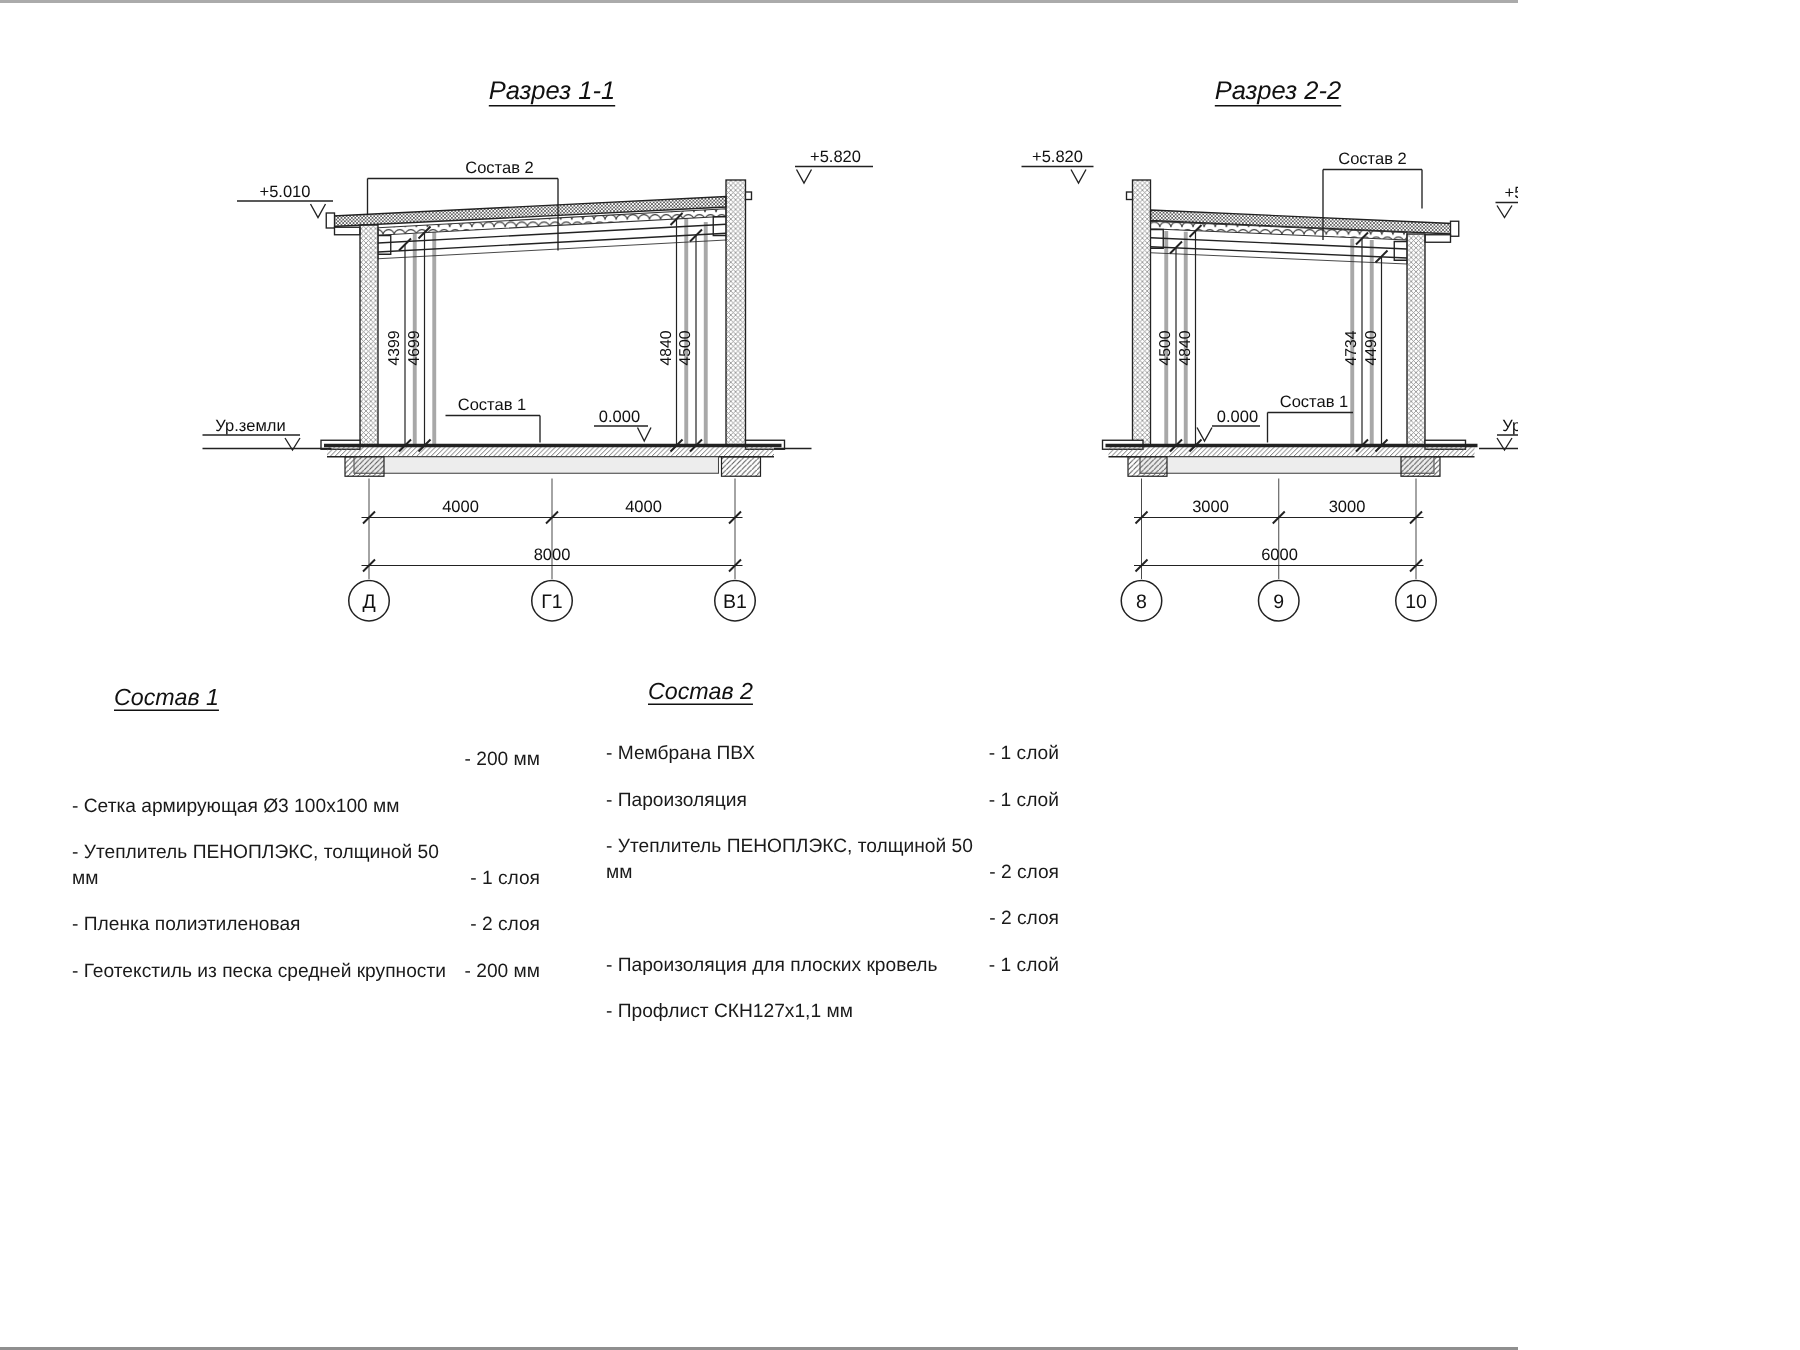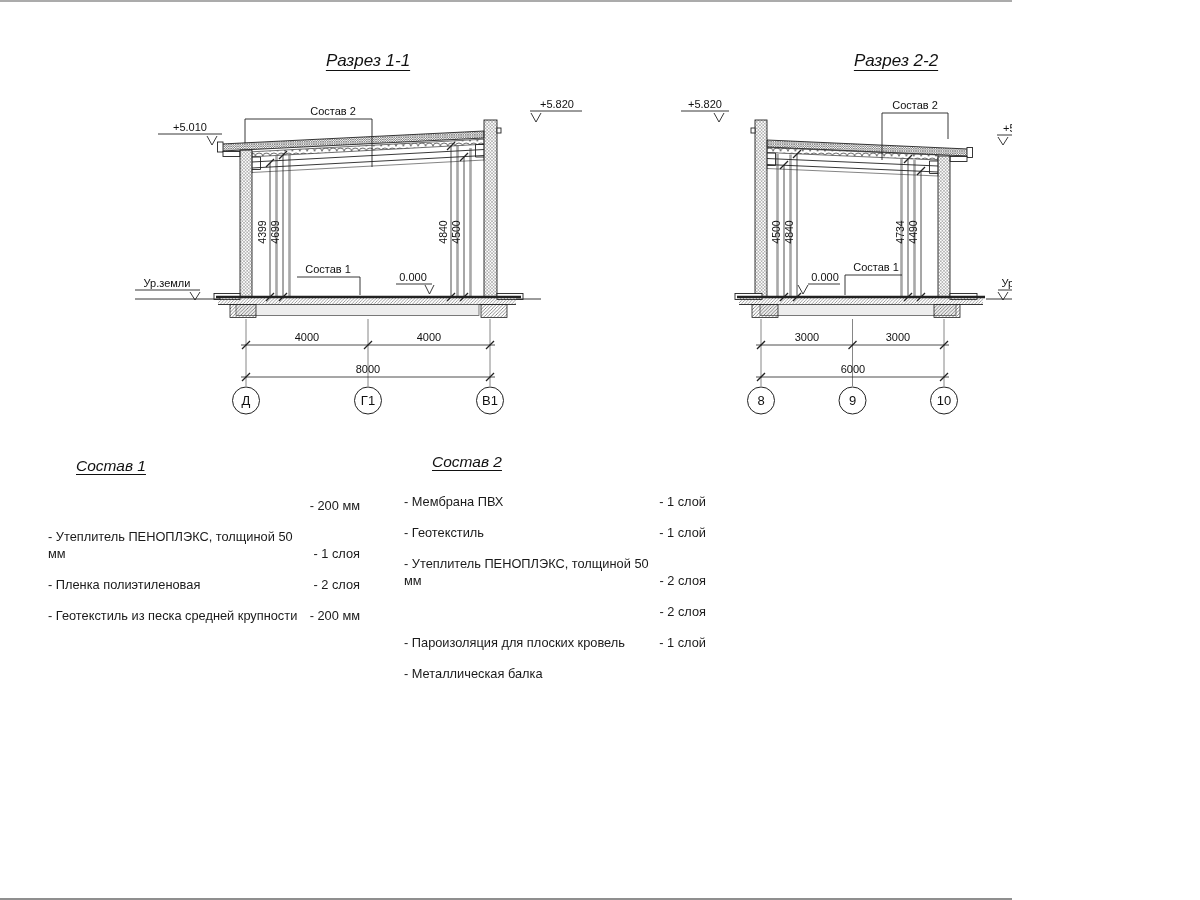--- a/index.html
+++ b/index.html
@@ -34,21 +34,21 @@
   .li{display:flex;margin-bottom:14px;font-size:12.8px;line-height:17px}
   .li-name{max-width:252px}
   .li-qty{margin-left:auto;align-self:flex-end;white-space:nowrap;padding-left:8px}
 </style>
 </head>
 <body>
 
 <div class="page">
 
   <div class="dwg-title" style="left:368px;top:49px">Разрез 1-1</div>
-  <div class="dwg-title" style="left:896px;top:49px">Разрез 2-2</div>
+  <div class="dwg-title" style="left:852px;top:49px">Разрез 2-2</div>
 
   <svg class="dwg" style="left:100px;top:80px" width="470" height="360" viewBox="0 0 470 360">
     <defs>
       <pattern id="wallHatch" patternUnits="userSpaceOnUse" width="3.2" height="3.2">
         <path d="M0,3.2 L3.2,0 M0,0 L3.2,3.2" stroke="#8d8d8d" stroke-width="0.55" fill="none"></path>
       </pattern>
       <pattern id="slabHatch" patternUnits="userSpaceOnUse" width="2.3" height="2.3">
         <path d="M0,2.3 L2.3,0 M0,0 L2.3,2.3" stroke="#5a5a5a" stroke-width="0.55" fill="none"></path>
       </pattern>
       <pattern id="floorHatch" patternUnits="userSpaceOnUse" width="3.2" height="3.2">
@@ -302,53 +302,57 @@
       <text class="axis-lab" x="304" y="323" text-anchor="middle">10</text>
     </g>
   </svg>
 
   <div class="legend" style="left:48px;top:455px;width:312px">
     <div class="legend-title">Состав 1</div>
     <div class="li">
       <div class="li-qty">- 200 мм</div>
     </div>
     <div class="li">
+      <div class="li-name">- Сетка армирующая Ø3 100х100 мм</div>
+      <div class="li-qty"></div>
+    </div>
+    <div class="li">
       <div class="li-name">-  Утеплитель ПЕНОПЛЭКС, толщиной 50 мм</div>
       <div class="li-qty">- 1 слоя</div>
     </div>
     <div class="li">
       <div class="li-name">- Пленка полиэтиленовая</div>
       <div class="li-qty">-  2 слоя</div>
     </div>
     <div class="li">
       <div class="li-name">- Геотекстиль из песка средней крупности</div>
       <div class="li-qty">- 200 мм</div>
     </div>
   </div>
 
   <div class="legend" style="left:404px;top:451px;width:302px">
     <div class="legend-title">Состав 2</div>
     <div class="li">
       <div class="li-name">- Мембрана ПВХ</div>
       <div class="li-qty">- 1 слой</div>
     </div>
     <div class="li">
-      <div class="li-name">- Геотекстиль</div>
+      <div class="li-name">- Пароизоляция</div>
       <div class="li-qty">- 1 слой</div>
     </div>
     <div class="li">
       <div class="li-name">- Утеплитель ПЕНОПЛЭКС, толщиной 50 мм</div>
       <div class="li-qty">- 2 слоя</div>
     </div>
     <div class="li">
       <div class="li-qty">- 2 слоя</div>
     </div>
     <div class="li">
       <div class="li-name">- Пароизоляция для плоских кровель</div>
       <div class="li-qty">- 1 слой</div>
     </div>
     <div class="li">
-      <div class="li-name">- Металлическая балка</div>
+      <div class="li-name">- Профлист СКН127х1,1 мм</div>
       <div class="li-qty"></div>
     </div>
   </div>
 
 </div>
 
 </body></html>

